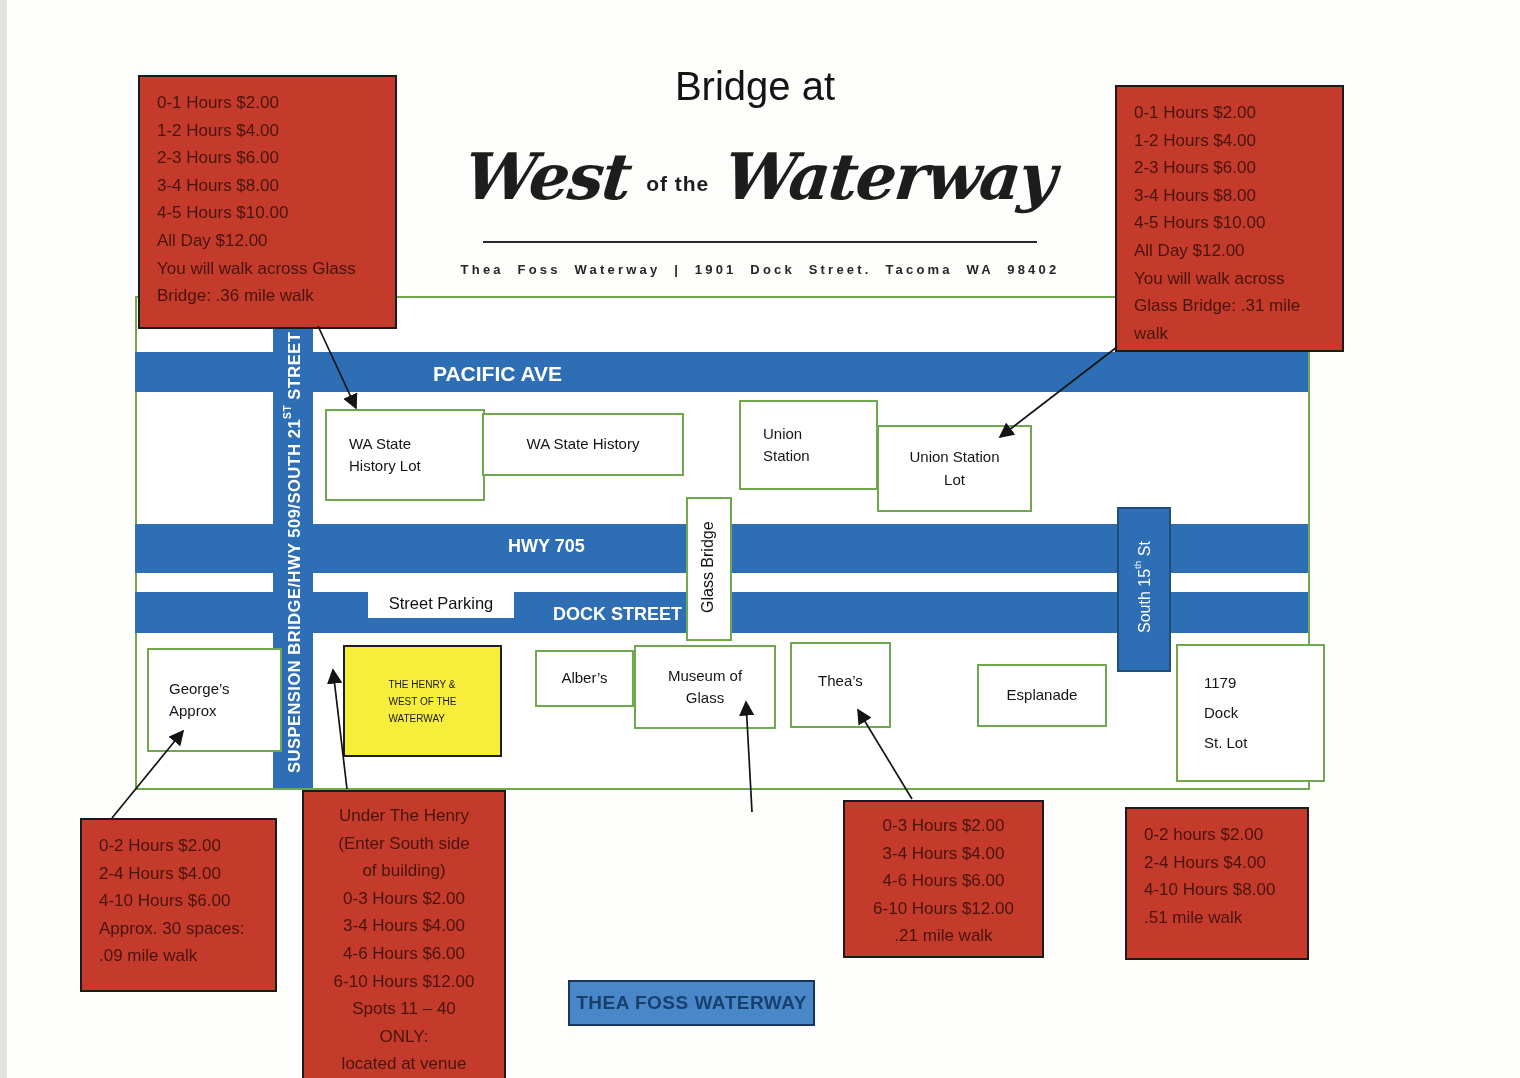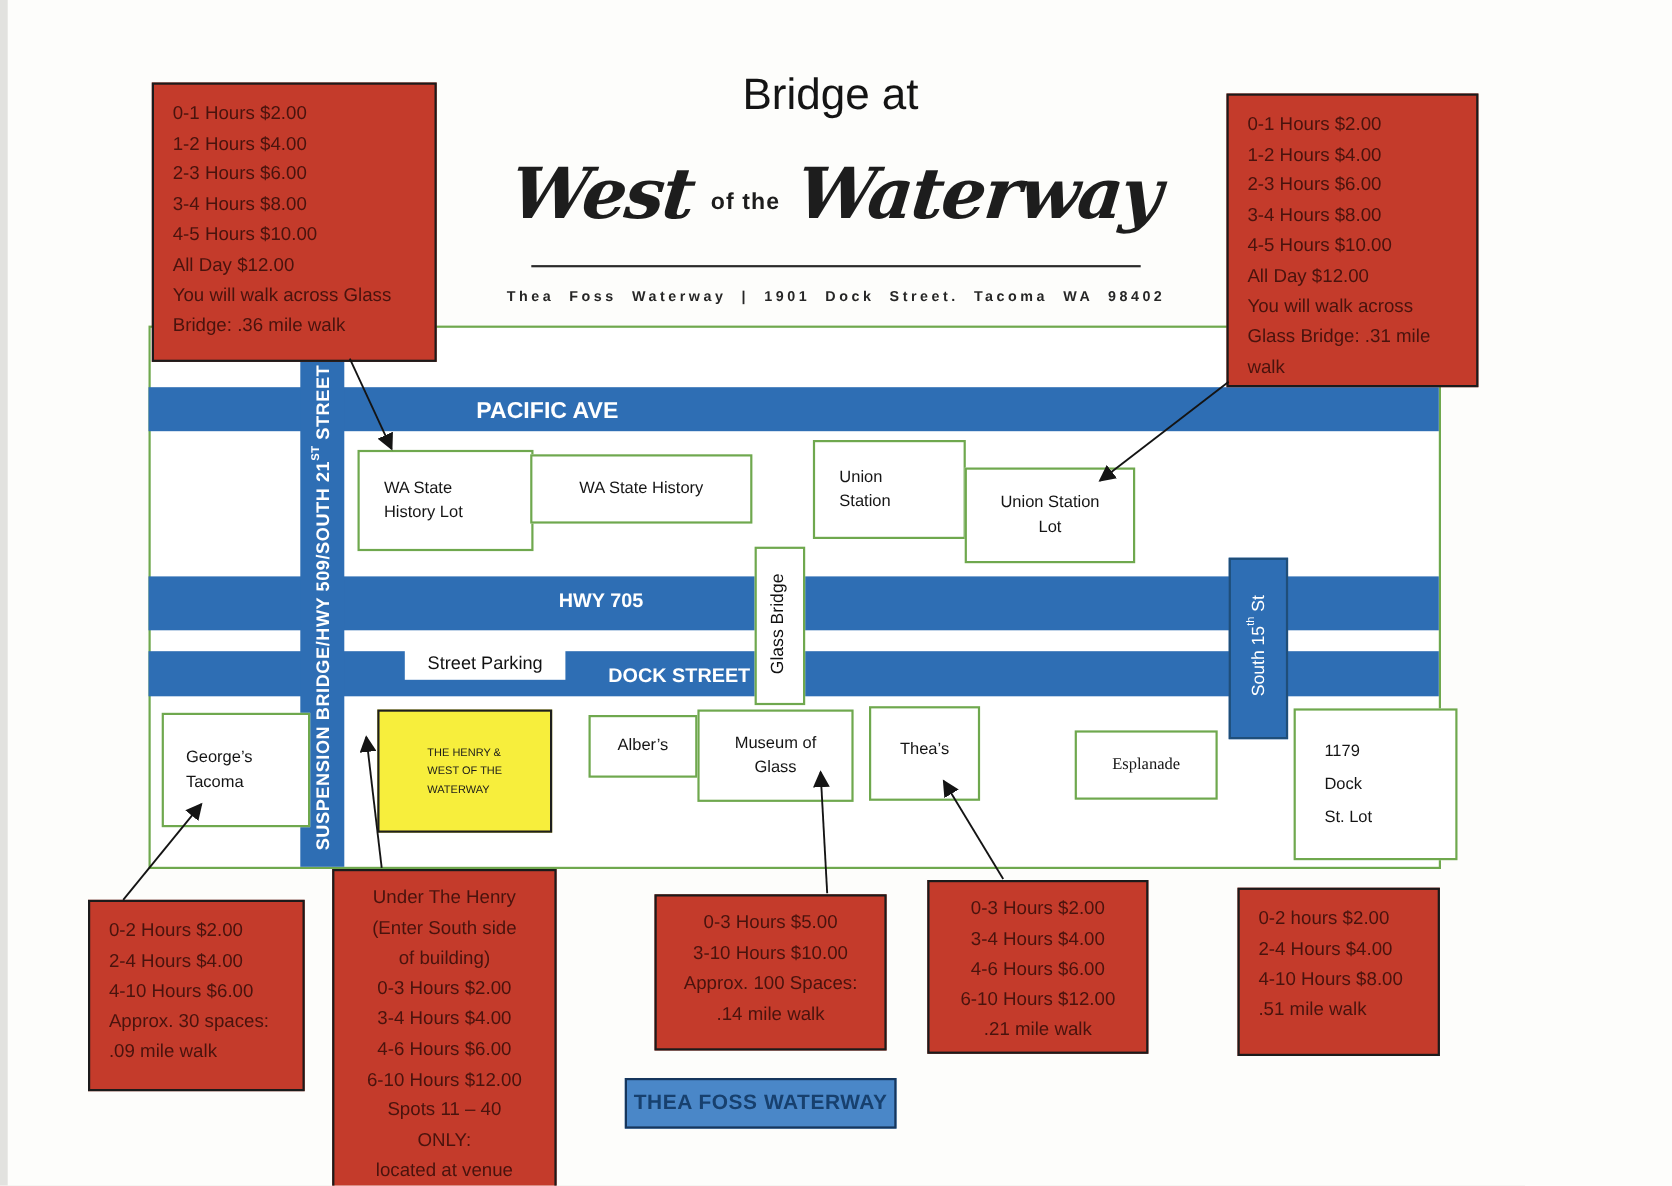--- a/index.html
+++ b/index.html
@@ -82,29 +82,29 @@
 
   <div class="abs venue left" style="left:325px;top:409px;width:134px;height:88px;padding-left:22px;">WA State
 History Lot</div>
   <div class="abs venue" style="left:482px;top:413px;width:198px;height:59px;">WA State History</div>
   <div class="abs venue left" style="left:739px;top:400px;width:113px;height:86px;padding-left:22px;">Union
 Station</div>
   <div class="abs venue" style="left:877px;top:425px;width:151px;height:83px;">Union Station
 Lot</div>
 
   <div class="abs venue left" style="left:147px;top:648px;width:111px;height:100px;padding-left:20px;">George’s
-Tacoma</div>
+Approx</div>
   <div class="abs yellowbox" style="left:343px;top:645px;width:155px;height:108px;">THE HENRY &amp;
 WEST OF THE
 WATERWAY</div>
   <div class="abs venue" style="left:515px;top:650px;width:95px;height:53px;margin-left:20px;">Alber’s</div>
   <div class="abs venue" style="left:634px;top:645px;width:138px;height:80px;">Museum of
 Glass</div>
   <div class="abs venue" style="left:790px;top:642px;width:101px;height:86px;align-items:flex-start;padding-top:26px;box-sizing:border-box;">Thea’s</div>
-  <div class="abs venue" style="left:977px;top:664px;width:126px;height:59px;font-family:Liberation Serif, serif;">Esplanade</div>
+  <div class="abs venue" style="left:977px;top:664px;width:126px;height:59px;">Esplanade</div>
   <div class="abs venue left" style="left:1176px;top:644px;width:119px;height:134px;padding-left:26px;line-height:2.0;">1179
 Dock
 St. Lot</div>
 
   <div class="abs redbox" style="left:138px;top:75px;width:238px;height:238px;">0-1 Hours $2.00
 1-2 Hours $4.00
 2-3 Hours $6.00
 3-4 Hours $8.00
 4-5 Hours $10.00
 All Day $12.00
@@ -127,24 +127,20 @@
   <div class="abs redbox center" style="left:302px;top:790px;width:188px;height:288px;">Under The Henry
 (Enter South side
 of building)
 0-3 Hours $2.00
 3-4 Hours $4.00
 4-6 Hours $6.00
 6-10 Hours $12.00
 Spots 11 – 40
 ONLY:
 located at venue</div>
-  <div class="abs redbox center" style="left:595px;top:813px;width:195px;height:128px;">0-3 Hours $5.00
-3-10 Hours $10.00
-Approx. 100 Spaces:
-.14 mile walk</div>
   <div class="abs redbox center" style="left:843px;top:800px;width:185px;height:144px;">0-3 Hours $2.00
 3-4 Hours $4.00
 4-6 Hours $6.00
 6-10 Hours $12.00
 .21 mile walk</div>
   <div class="abs redbox" style="left:1125px;top:807px;width:163px;height:137px;">0-2 hours $2.00
 2-4 Hours $4.00
 4-10 Hours $8.00
 .51 mile walk</div>
 

